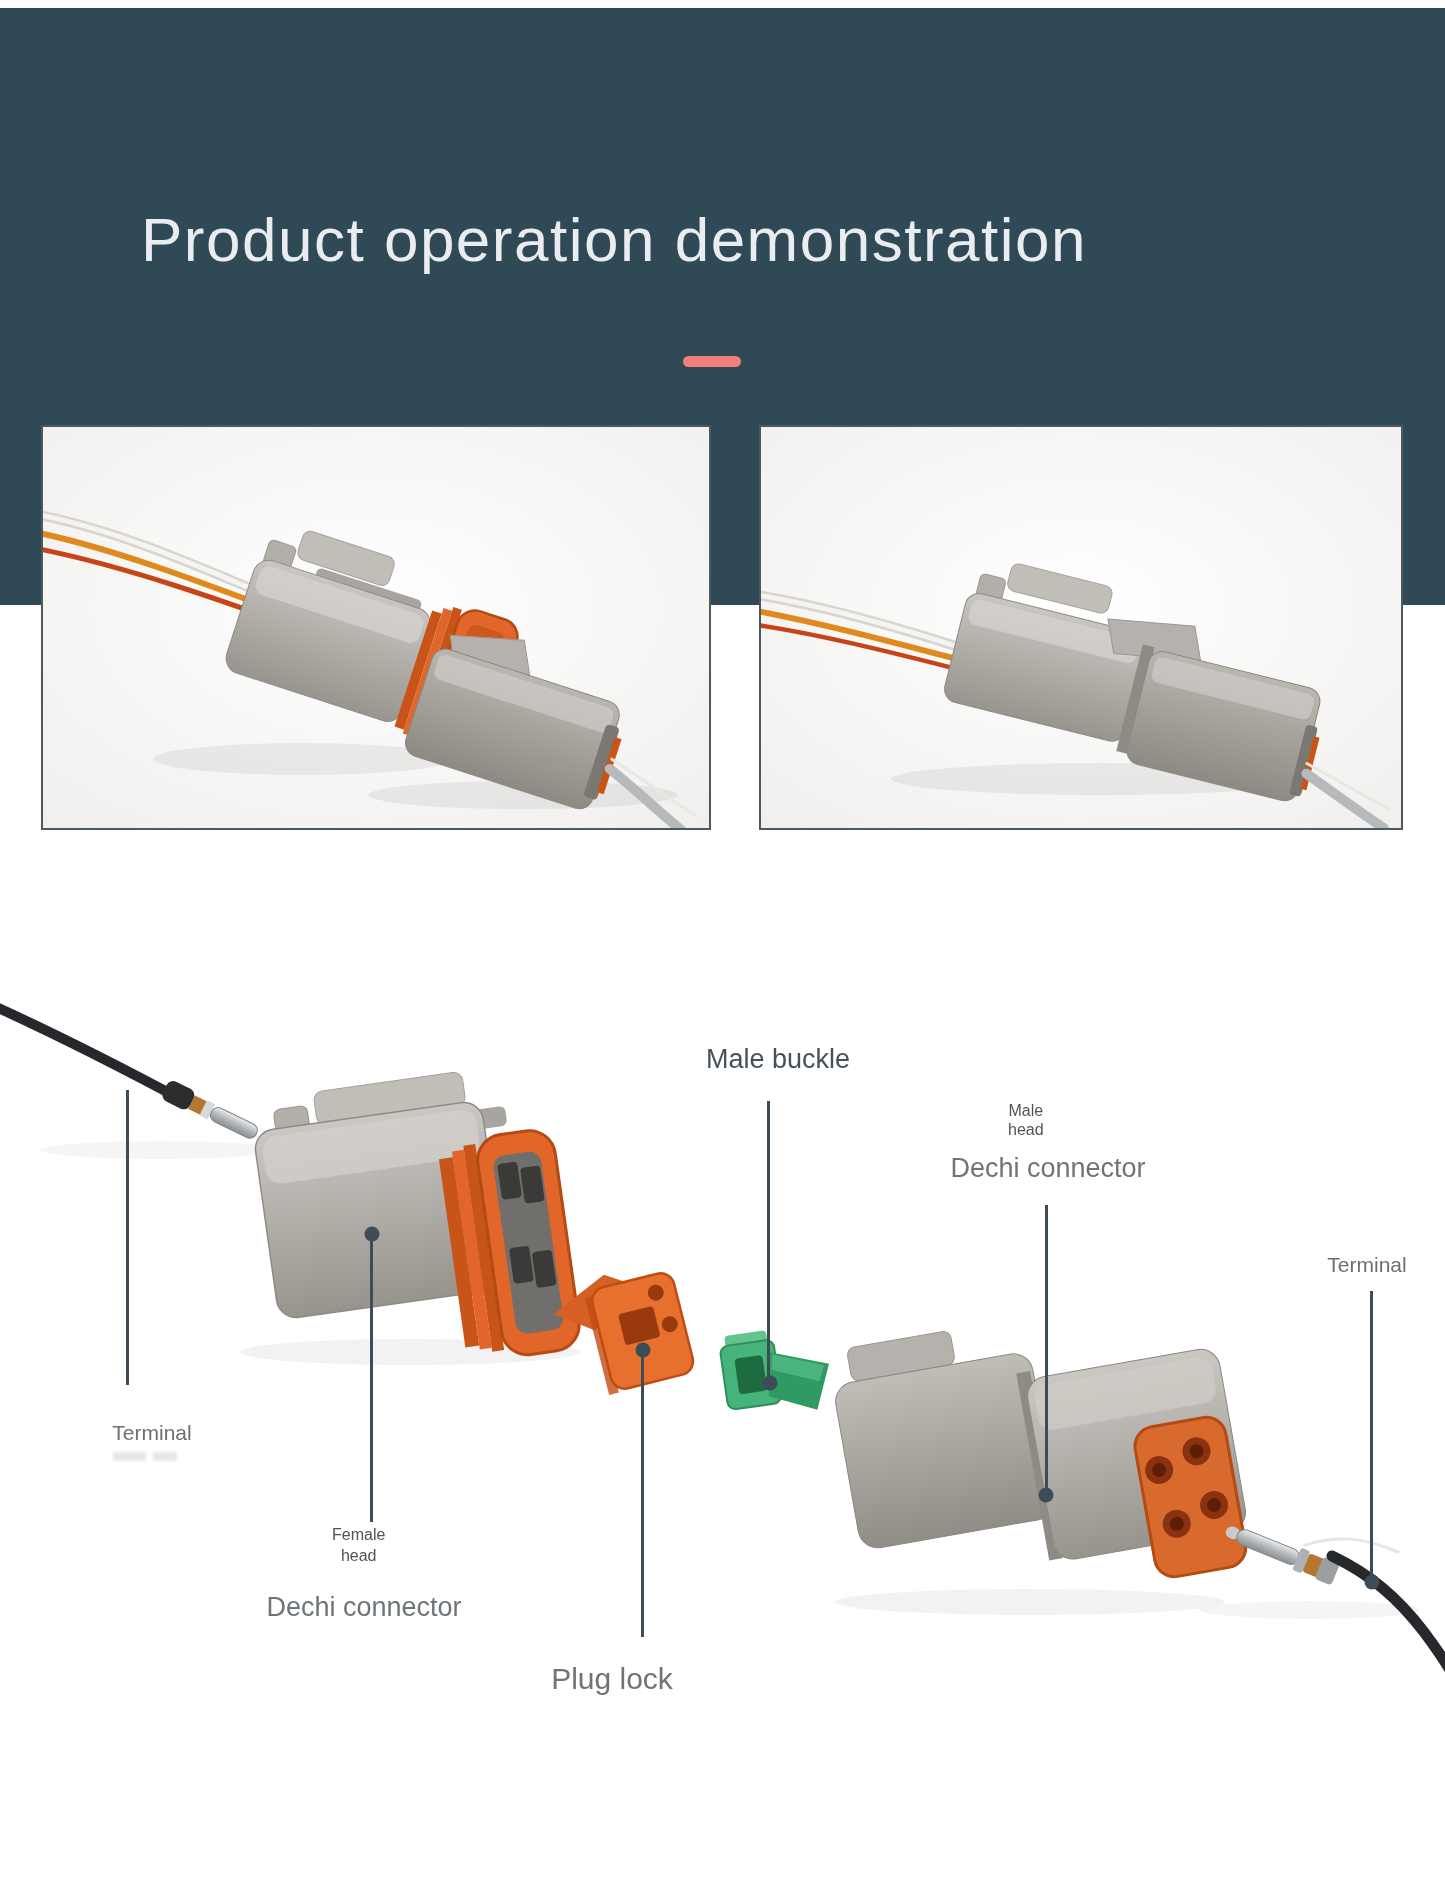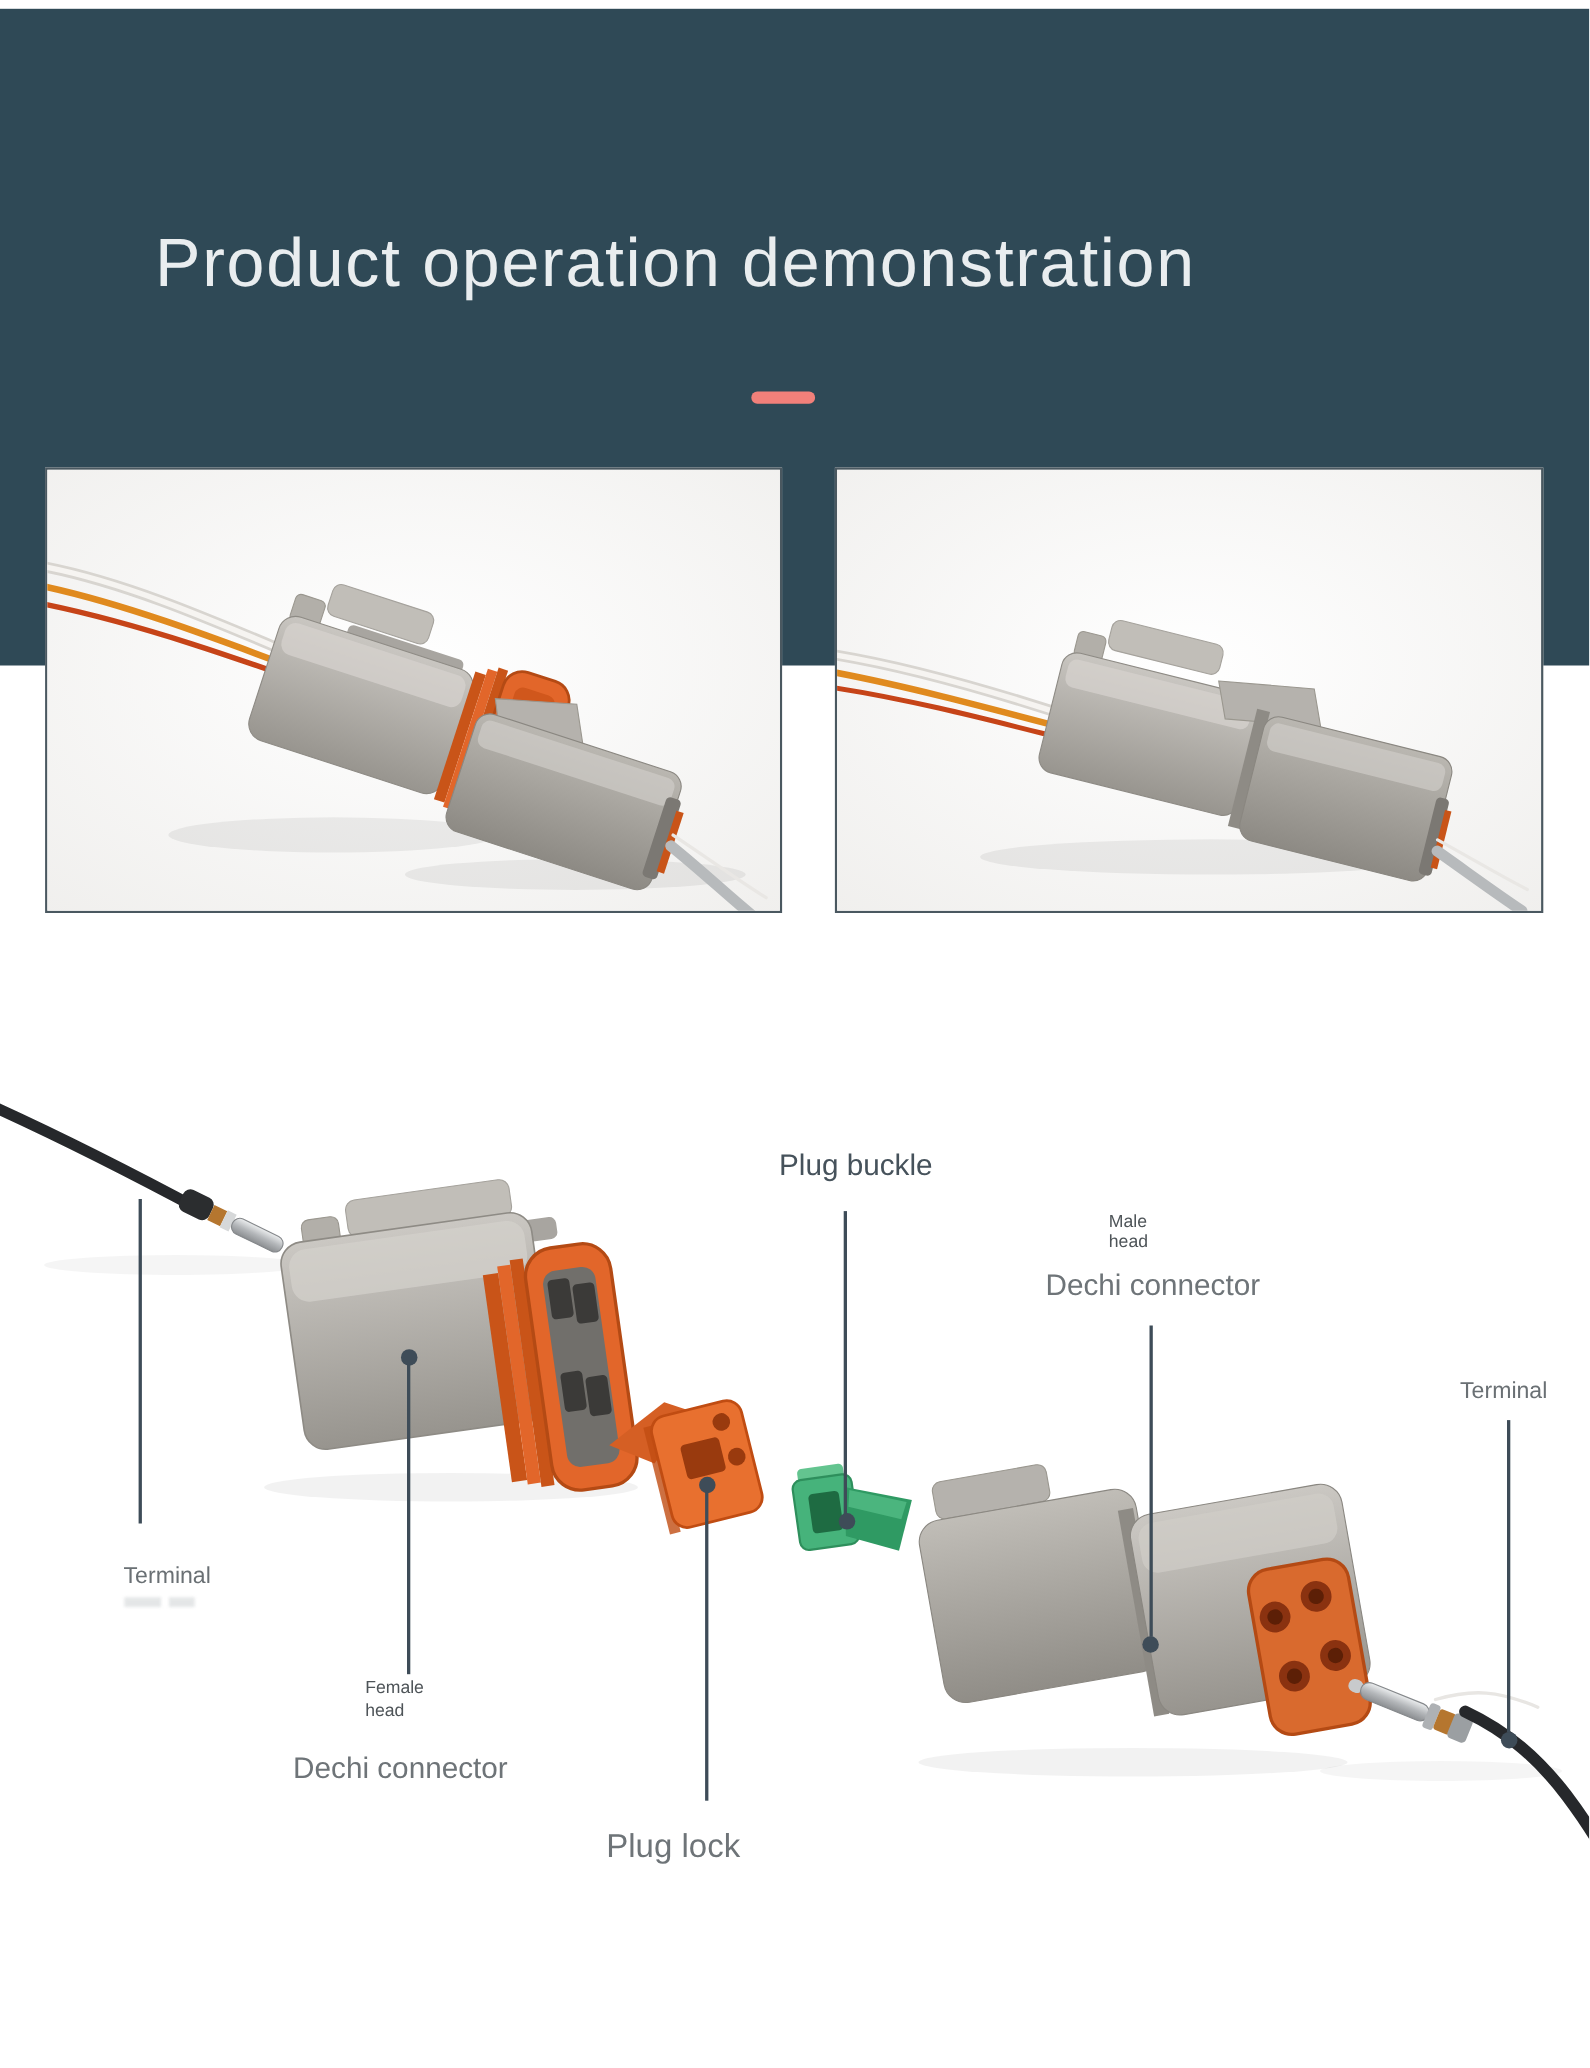--- a/index.html
+++ b/index.html
@@ -27,21 +27,21 @@
   .cline-terminal-left{left:126px;top:90px;height:295px;}
   .cline-female{left:370px;top:240px;height:282px;}
   .cline-plug{left:641px;top:356px;height:281px;}
   .cdot{position:absolute;width:15px;height:15px;border-radius:50%;background:#3e4c58;
         transform:translate(-50%,-50%);}
   .cdot-fixed{left:770px;top:383px;}
   .cdot-male{left:1046px;top:495px;}
   .cdot-female{left:372px;top:234px;}
   .cdot-plug{left:643px;top:350px;}
   .cdot-terminal-right{left:1372px;top:582px;}
-  .lbl{position:absolute;color:#6e7478;}
+  .lbl{position:absolute;color:#6e7478;text-align:center;}
   .lbl-center{text-align:center;}
   .lbl-fixed{left:628px;top:44px;width:300px;font-size:27px;color:#46525b;}
   .lbl-male{left:1008px;top:101px;font-size:16px;line-height:19px;color:#4e5458;white-space:pre-line;}
   .lbl-dechi-right{left:898px;top:153px;width:300px;font-size:27px;}
   .lbl-terminal-right{left:1297px;top:253px;width:140px;font-size:21px;color:#6a7074;}
   .lbl-terminal-left{left:82px;top:421px;width:140px;font-size:21px;color:#6a7074;}
   .smudge{position:absolute;left:113px;top:452px;width:64px;height:9px;opacity:.55;
         filter:blur(1.5px);
         background:linear-gradient(90deg,#cfd3d5 0 52%,transparent 52% 63%,#cfd3d5 63%);}
   .lbl-female{left:332px;top:524px;font-size:16px;line-height:21px;color:#4e5458;white-space:pre-line;}
@@ -258,21 +258,21 @@
     <div class="cline cline-terminal-left"></div>
     <div class="cline cline-female"></div>
     <div class="cline cline-plug"></div>
 
     <div class="cdot cdot-fixed"></div>
     <div class="cdot cdot-male"></div>
     <div class="cdot cdot-female"></div>
     <div class="cdot cdot-plug"></div>
     <div class="cdot cdot-terminal-right"></div>
 
-    <div class="lbl lbl-center lbl-fixed">Plug buckle</div>
+    <div class="lbl lbl-center lbl-fixed">Male buckle</div>
     <div class="lbl lbl-male">Male
 head</div>
     <div class="lbl lbl-center lbl-dechi-right">Dechi connector</div>
     <div class="lbl lbl-center lbl-terminal-right">Terminal</div>
     <div class="lbl lbl-center lbl-terminal-left">Terminal</div>
     <div class="smudge"></div>
     <div class="lbl lbl-female">Female
 head</div>
     <div class="lbl lbl-center lbl-dechi-left">Dechi connector</div>
     <div class="lbl lbl-center lbl-plug">Plug lock</div>

